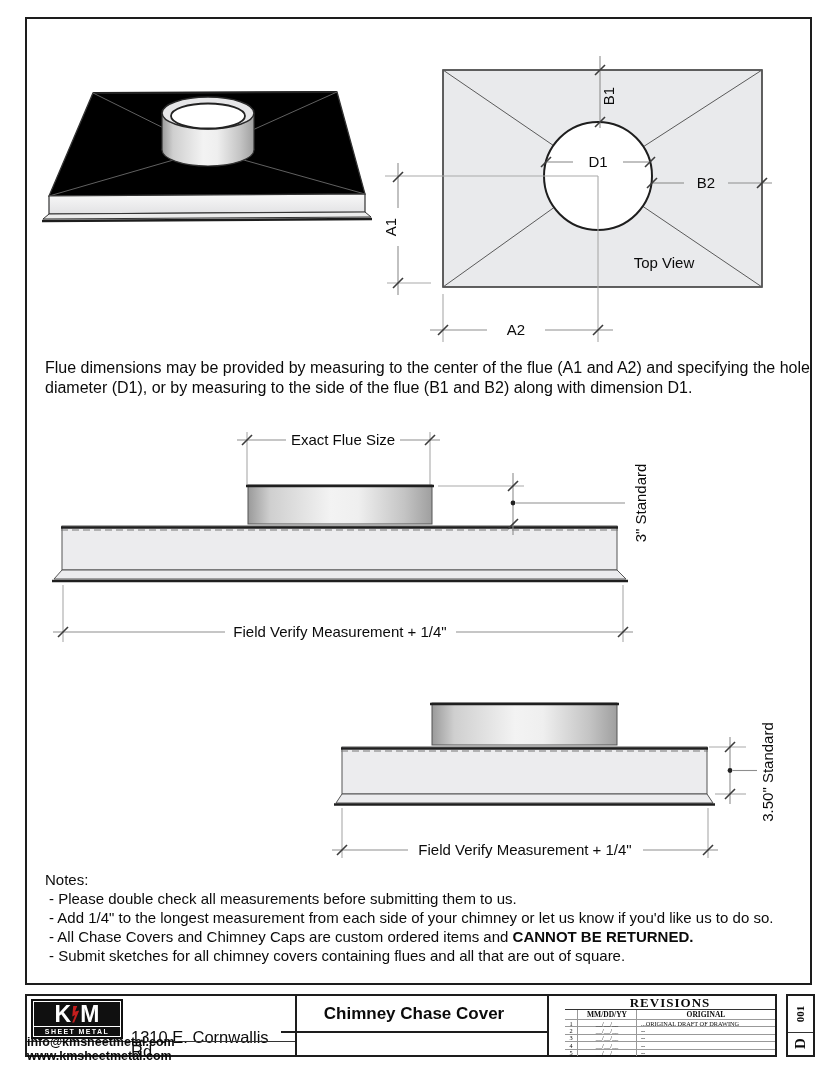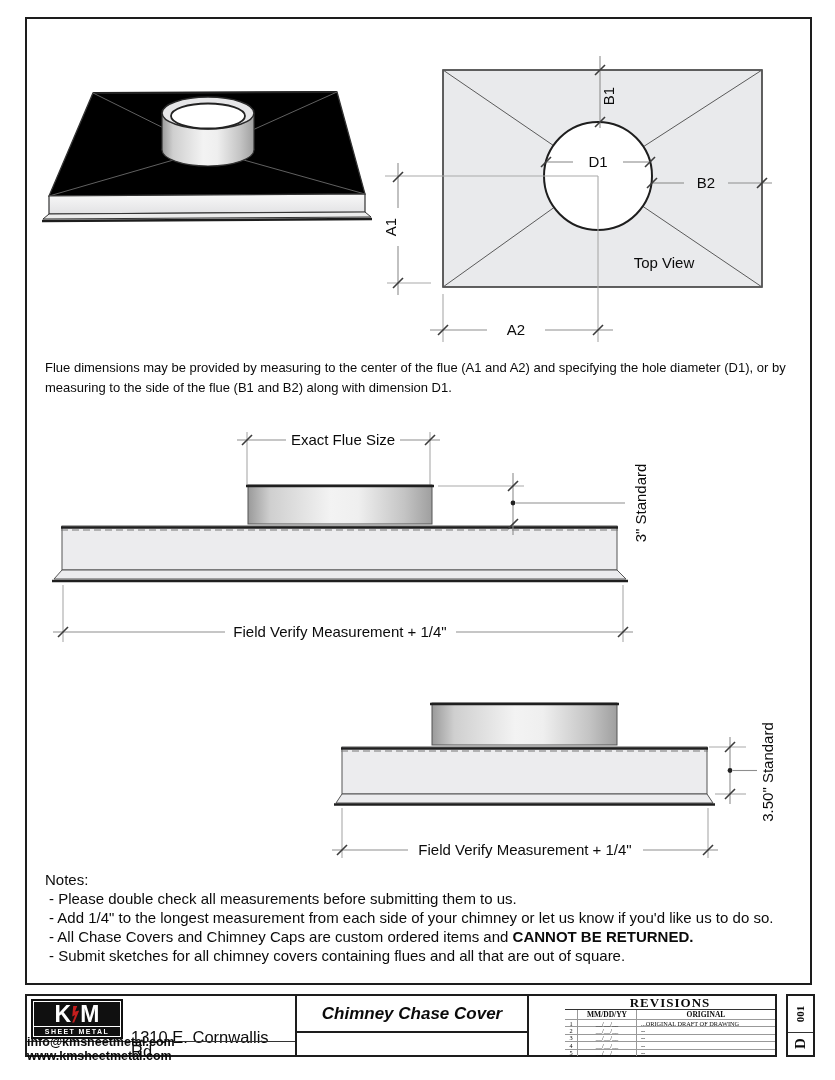--- a/index.html
+++ b/index.html
@@ -16,30 +16,30 @@
   .thin line{stroke:#5a5a5a;stroke-width:1;}
   .ext line{stroke:#a9a9a9;stroke-width:1.1;}
   .dim line{stroke:#8e8e8e;stroke-width:1.1;}
   .tick line{stroke:#3c3c3c;stroke-width:1.6;}
   .face{fill:#ececee;stroke:#555;stroke-width:1;}
   .edge{stroke:#1f1f1f;stroke-width:2.6;}
   .dashline{stroke:#777;stroke-width:1.2;stroke-dasharray:7 4;}
   .iso-line{stroke:#606060;stroke-width:1;}
 
   
-  .para{position:absolute;left:45px;top:358px;width:765px;font-size:13px;line-height:20px;}
+  .para{position:absolute;left:45px;top:358px;width:765px;font-size:16px;line-height:20px;}
   .notes{position:absolute;left:45px;top:870px;width:765px;font-size:15px;line-height:19px;}
   .notes .nitem{padding-left:4px;}
 
   
   .tb{position:absolute;left:25px;top:994px;width:752px;height:63px;
       border:2px solid #1d1d1d;box-sizing:border-box;}
   .tb-col{position:absolute;top:0;bottom:0;box-sizing:border-box;}
   .tb-logo{left:0;width:270px;border-right:2px solid #1d1d1d;}
-  .tb-title{left:270px;width:232px;border-right:2px solid #1d1d1d;font-style:italic;}
+  .tb-title{left:254px;width:268px;border-right:2px solid #1d1d1d;}
   .tb-rev{left:538px;right:0;}
   .km-logo{position:absolute;left:4px;top:3px;width:92px;height:40px;background:#101010;}
   .km-inner{position:absolute;inset:2px;border:1px solid #fff;display:flex;flex-direction:column;}
   .km-letters{flex:1;display:flex;align-items:center;justify-content:center;
               color:#fff;font-weight:bold;font-size:23px;line-height:1;}
   .km-mark{display:inline-block;width:7px;height:17px;background:#c41e1e;margin:0 1px;
            clip-path:polygon(15% 0,75% 0,40% 36%,100% 30%,28% 100%,0 100%,42% 56%,0 64%);}
   .km-sub{border-top:1px solid #fff;color:#fff;font-weight:bold;font-size:7px;
           letter-spacing:1.4px;text-align:center;padding:1px 0;}
   .addr{position:absolute;left:104px;top:1px;line-height:1.0;}

